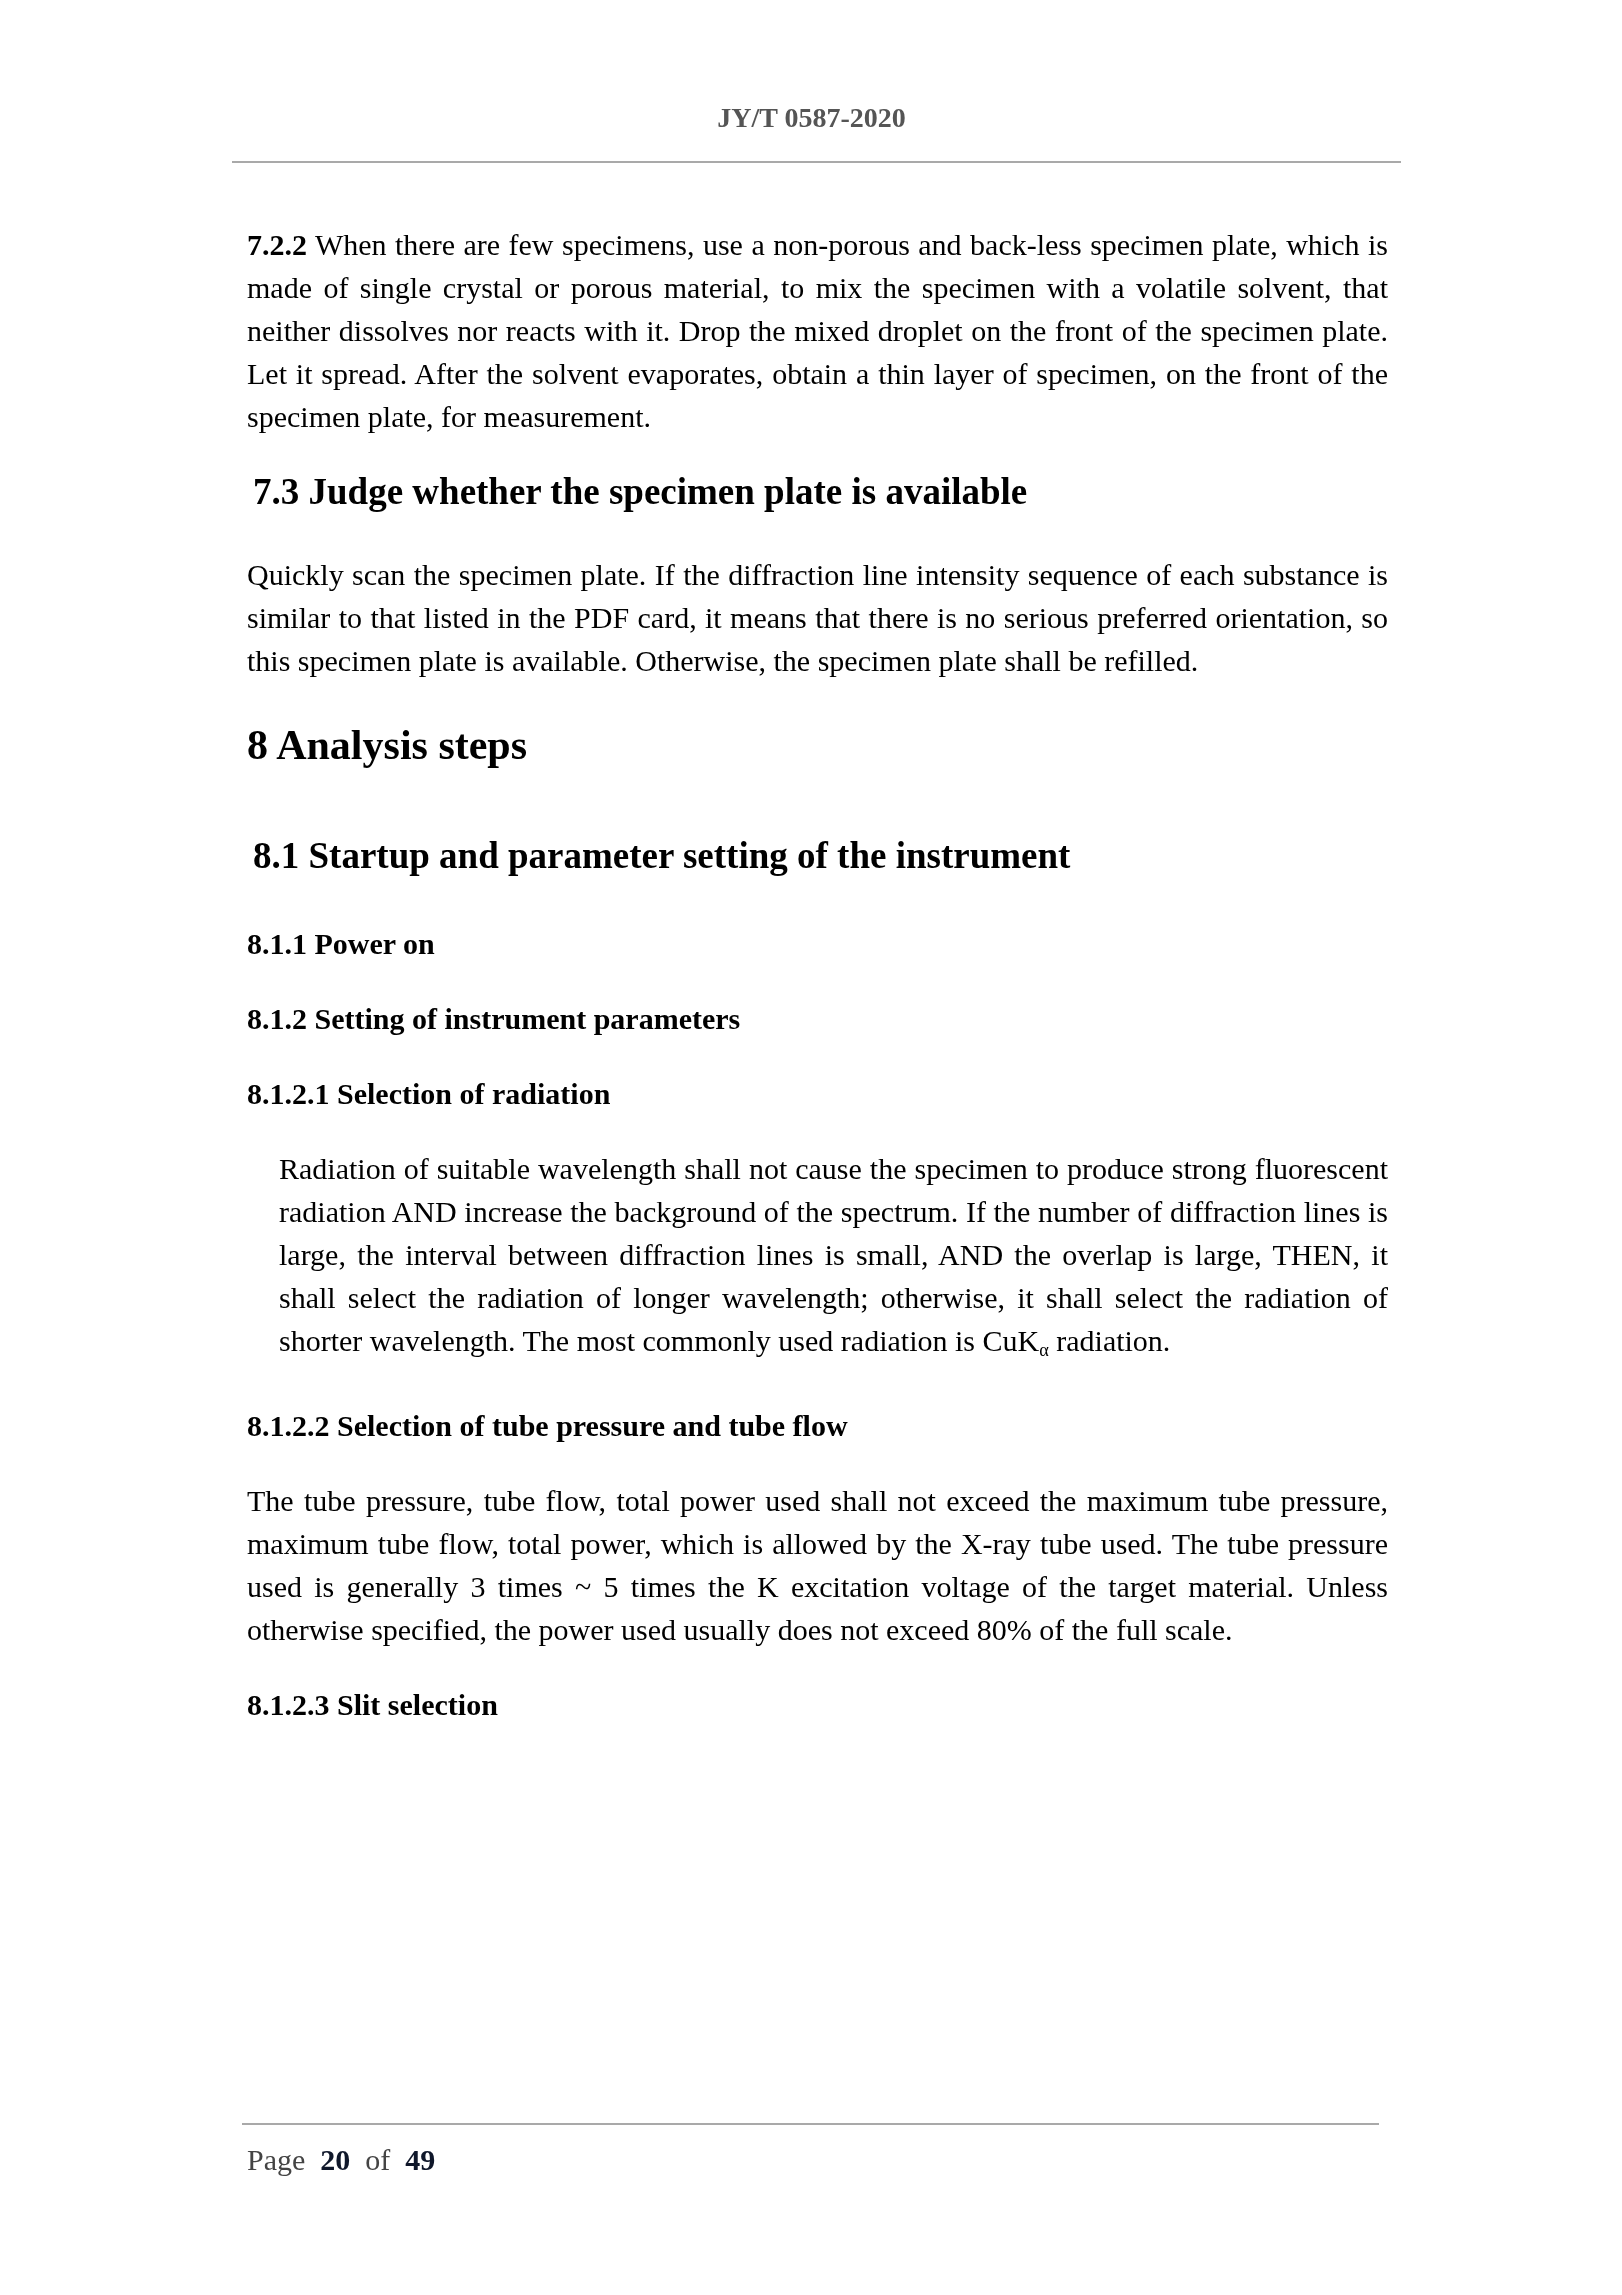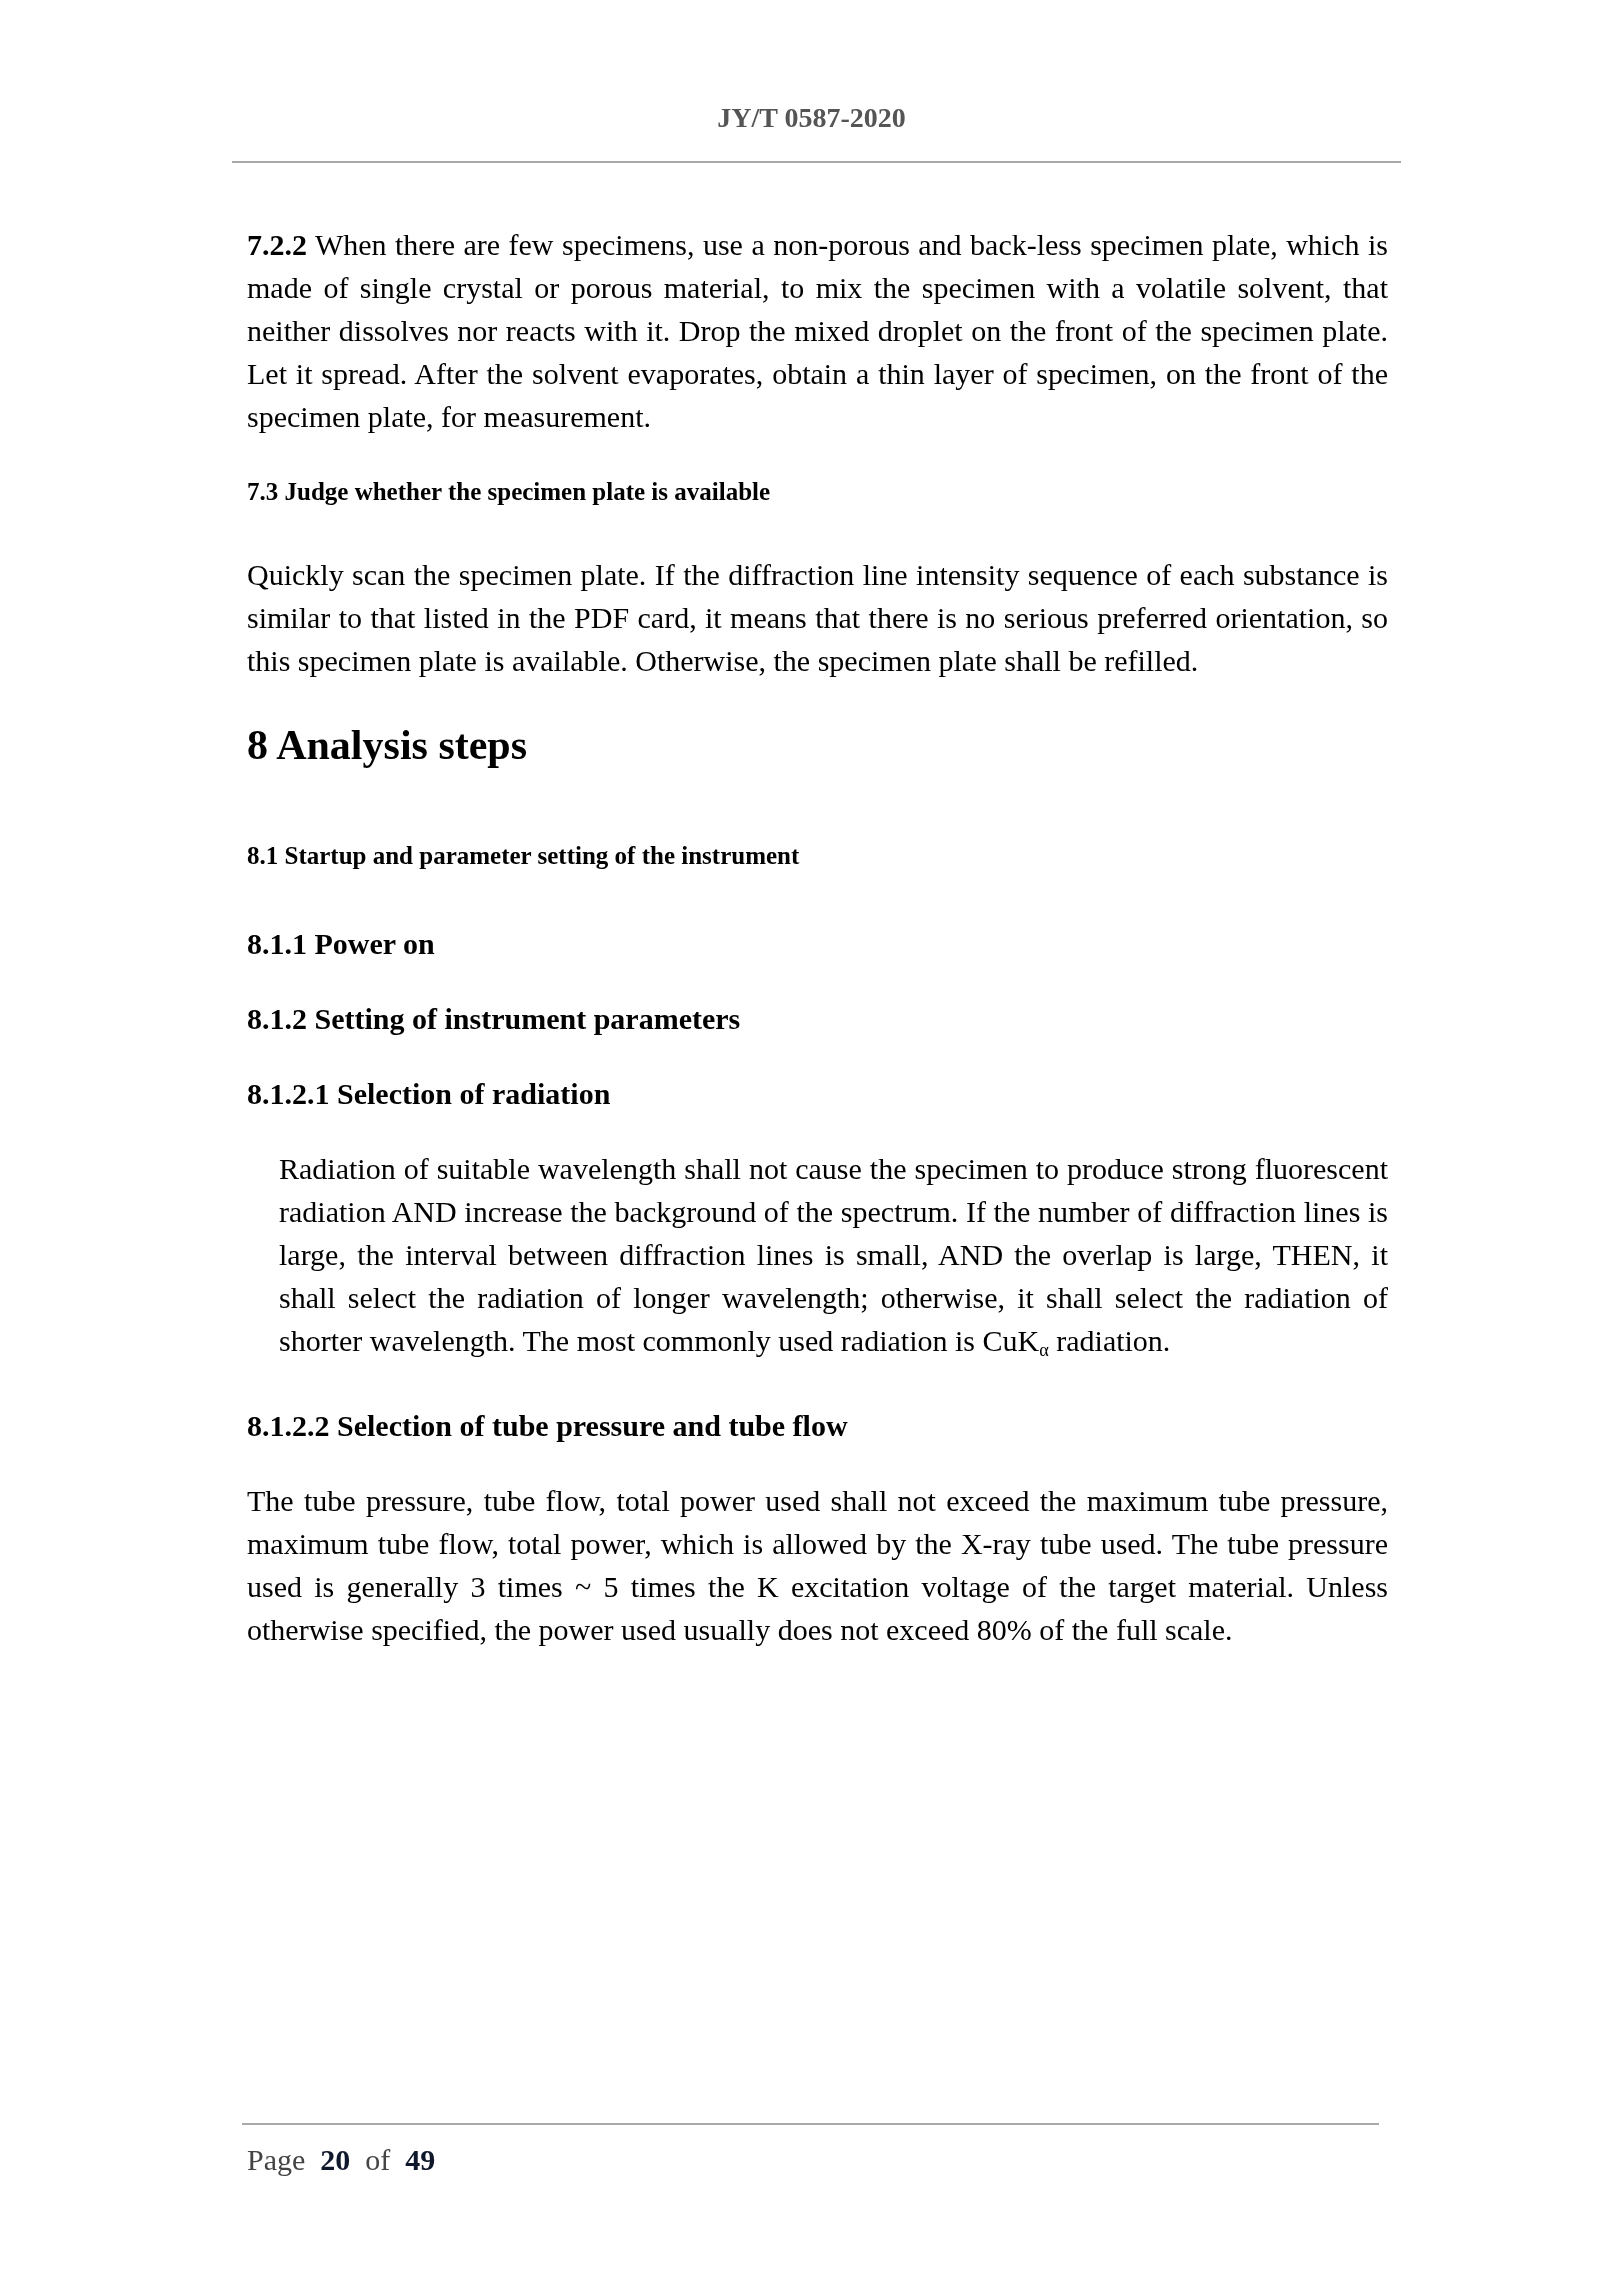--- a/index.html
+++ b/index.html
@@ -5,21 +5,21 @@
   html, body { margin: 0; padding: 0; background: #ffffff; }
   body { width: 1623px; height: 2295px; position: relative; overflow: hidden;
          font-family: "Liberation Serif", "DejaVu Serif", serif; color: #000; }
   .header-title { position: absolute; top: 102px; left: 0; width: 1623px; text-align: center;
                   font-size: 28px; color: #555; font-weight: bold; }
   .header-rule { position: absolute; top: 161px; left: 232px; width: 1169px; height: 0;
                  border-top: 2.5px solid #a9a9a9; }
   .content { position: absolute; top: 198px; left: 247px; width: 1141px; }
   p.body { margin: 0; font-size: 30px; line-height: 43px; text-align: justify; }
   .num-bold { font-weight: bold; }
-  h2.sec { margin: 0; font-size: 25px; font-weight: bold; line-height: 47px; }
+  h2.sec { margin: 6px; font-size: 37px; font-weight: bold; line-height: 47px; }
   h1.chap { margin: 0; font-size: 42px; font-weight: bold; line-height: 53px; }
   h4.sub { margin: 0; font-size: 30px; font-weight: bold; line-height: 43px; }
   sub.greek { font-size: 18.3px; vertical-align: -5px; }
   .footer-rule { position: absolute; top: 2123px; left: 242px; width: 1137px; height: 0;
                  border-top: 2.5px solid #a9a9a9; }
   .footer { position: absolute; top: 2143px; left: 247px; width: 1131px; font-size: 30px; color: #444;
             display: flex; justify-content: space-between; }
   .footer a { color: #444; text-decoration: underline; }
   .footer b { color: #0f172a; }
 </style>
@@ -51,20 +51,21 @@
   <h4 class="sub" style="margin-top:32px;">8.1.2.1 Selection of radiation</h4>
 
   <p class="body" style="margin-top:32px;margin-left:32px;">
     <span>Radiation of suitable wavelength shall not cause the specimen to produce strong fluorescent radiation AND increase the background of the spectrum. If the number of diffraction lines is large, the interval between diffraction lines is small, AND the overlap is large, THEN, it shall select the radiation of longer wavelength; otherwise, it shall select the radiation of shorter wavelength. The most commonly used radiation is CuK</span><sub class="greek">α</sub><span> radiation.</span>
   </p>
 
   <h4 class="sub" style="margin-top:32px;">8.1.2.2 Selection of tube pressure and tube flow</h4>
 
   <p class="body" style="margin-top:32px;">The tube pressure, tube flow, total power used shall not exceed the maximum tube pressure, maximum tube flow, total power, which is allowed by the X-ray tube used. The tube pressure used is generally 3 times ~ 5 times the K excitation voltage of the target material. Unless otherwise specified, the power used usually does not exceed 80% of the full scale.</p>
 
+  <h4 class="sub" style="margin-top:32px;">8.1.2.3 Slit selection</h4>
 </div>
 
 <div class="footer-rule"></div>
 <div class="footer">
   <span style="margin-right:20px;">
     <span>Page</span>&nbsp;
     <b>20</b>&nbsp;
     <span>of</span>&nbsp;
     <b>49</b>
   </span>

